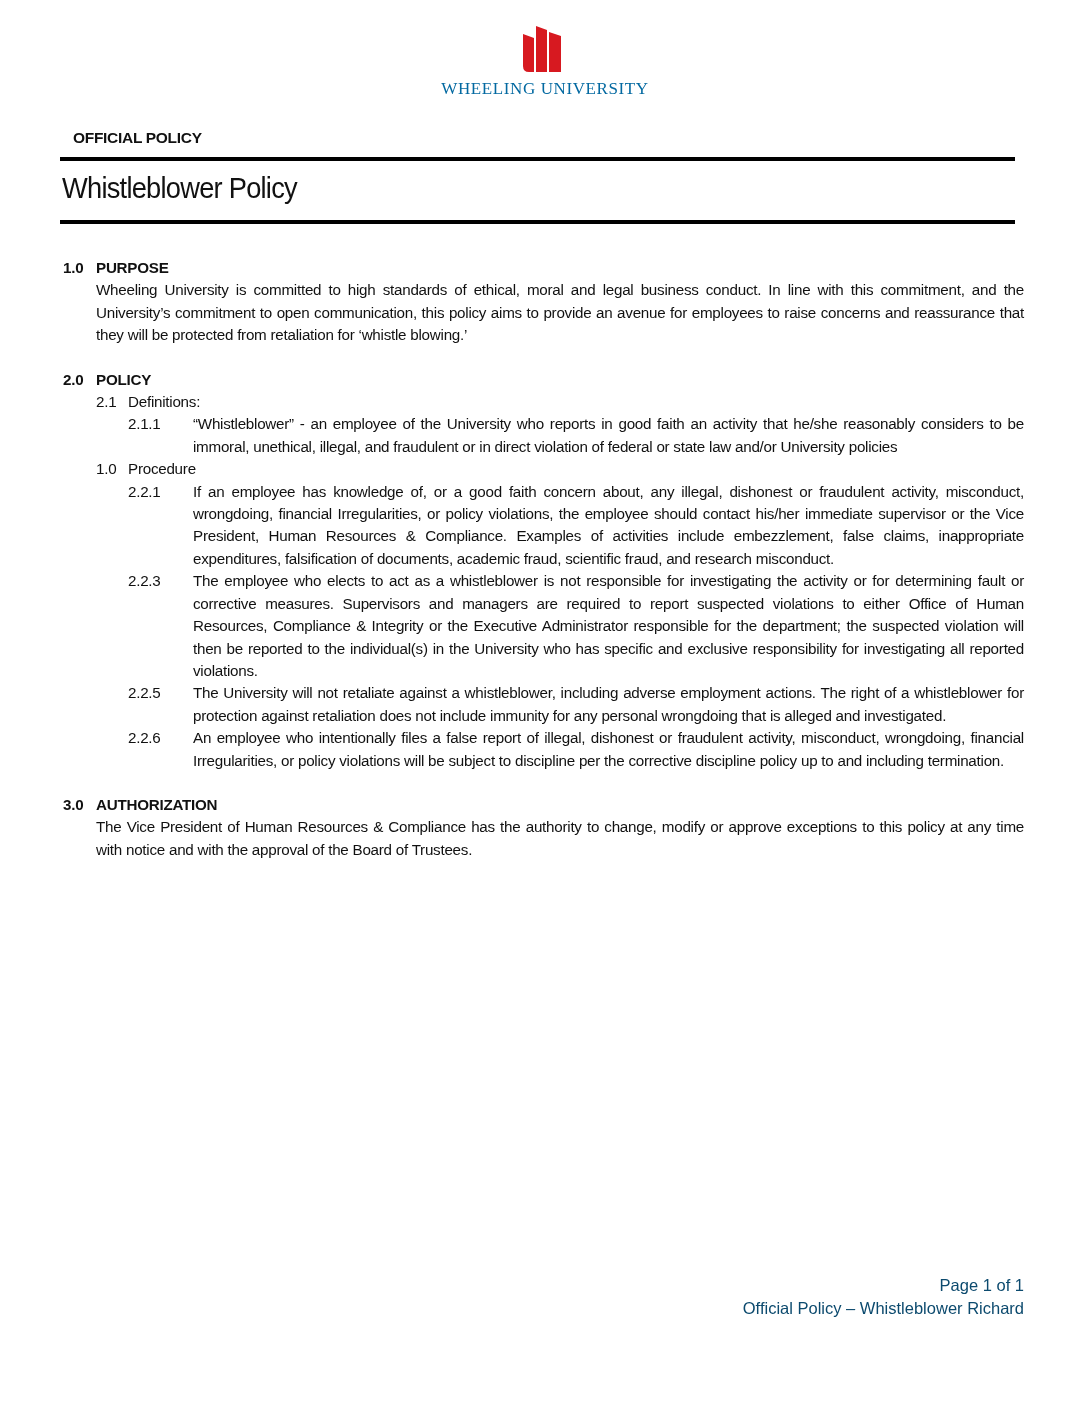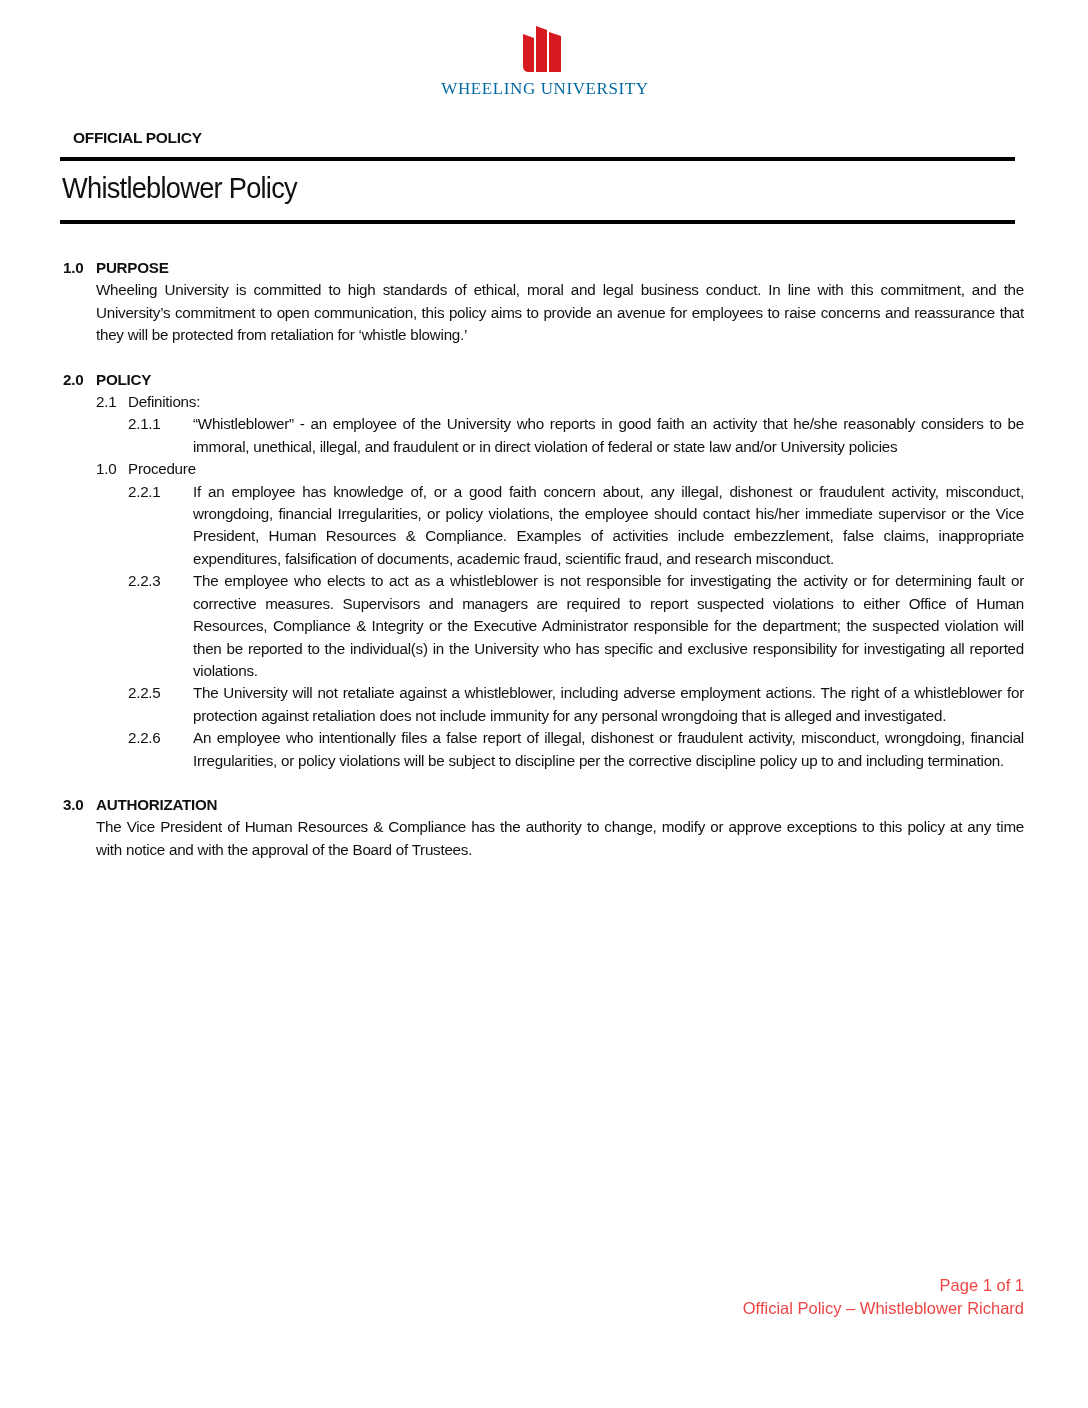--- a/index.html
+++ b/index.html
@@ -19,21 +19,21 @@
   .sec-head { font-weight:bold; display:flex; }
   .sec-num { width:33px; }
   .sec-body { margin-left:33px; text-align:justify; }
   .section { margin-bottom:22px; }
   .sub { display:flex; margin-left:33px;align-items:center; }
   .sub-num { width:32px; }
   .item { display:flex; margin-left:65px; }
   .item-num { width:65px; flex-shrink:0; }
   .item-text { flex:1; text-align:justify; }
 
-  .footer { position:absolute; right:64px; top:1274px; text-align:right; font-size:16.5px; line-height:23px; color:#ef4444; }
+  .footer { position:absolute; right:64px; top:1274px; text-align:right; font-size:16.5px; line-height:23px; color:#0c4a6e; }
 </style>
 </head>
 <body>
 
 <div class="logo">
   <svg viewBox="0 0 50 52">
     <path d="M2 12 L13 16 L13 50 L8 50 Q2 50 2 44 Z" fill="#D71920"></path>
     <path d="M15 4 L26 8 L26 50 L15 50 Z" fill="#D71920"></path>
     <path d="M28 10 L40 14 L40 50 L28 50 Z" fill="#D71920"></path>
   </svg>

